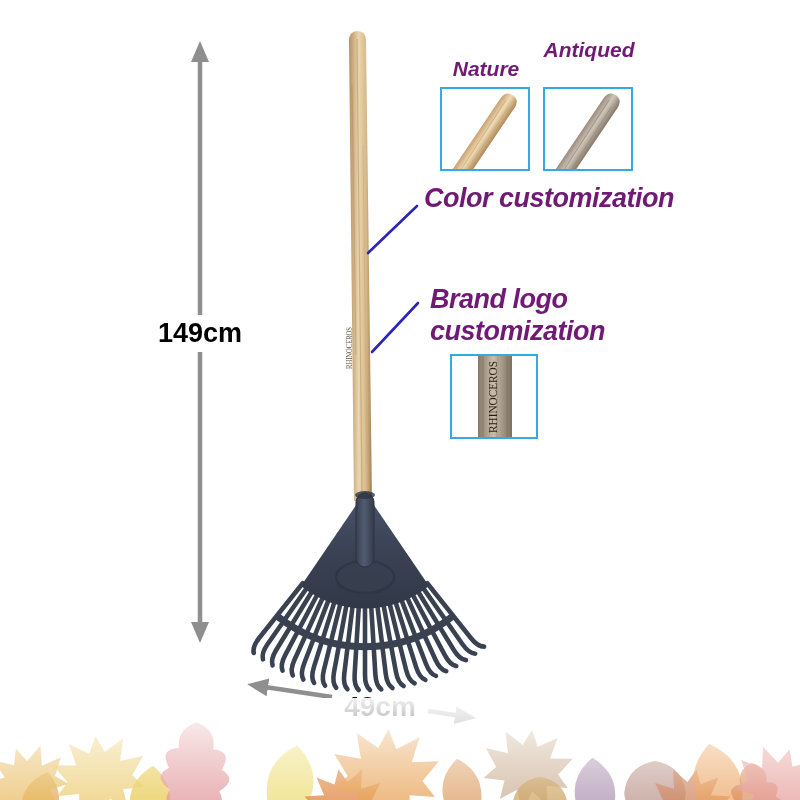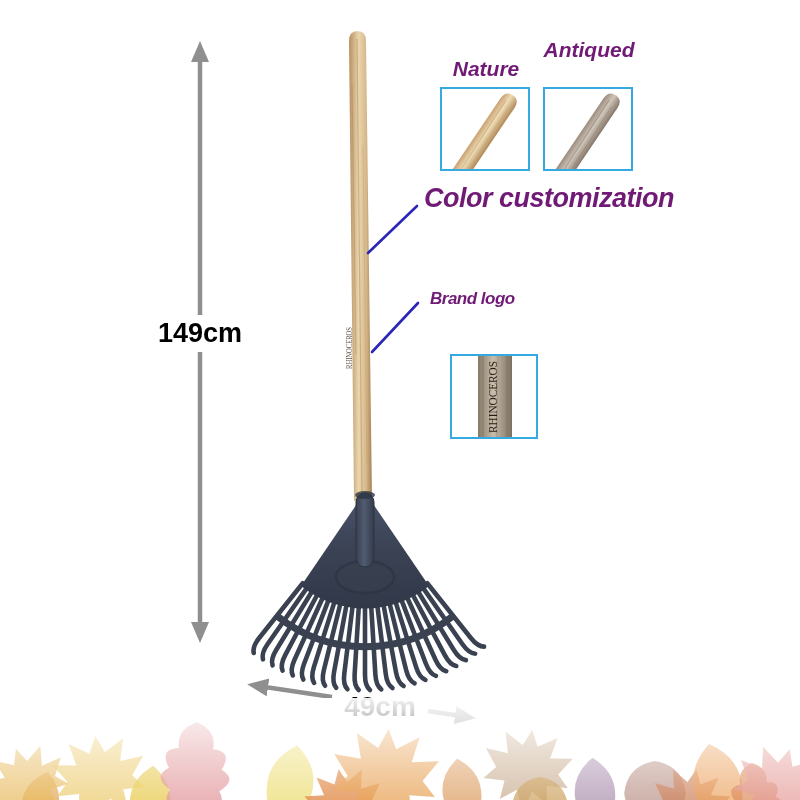--- a/index.html
+++ b/index.html
@@ -2,21 +2,21 @@
 <html><head>
 <meta charset="utf-8">
 <style>
   html,body{margin:0;padding:0;background:#fff;}
   .stage{position:relative;width:800px;height:800px;background:#ffffff;overflow:hidden;
          font-family:"Liberation Sans",sans-serif;}
   .abs{position:absolute;}
   .h-italic{font-weight:bold;font-style:italic;color:#701a75;white-space:nowrap;}
   .swatch-label{font-size:21px;text-align:center;width:92px;}
   .caption-lg{font-size:27px;letter-spacing:-0.5px;}
-  .brand-caption{font-size:17px;line-height:32px;letter-spacing:-0.5px;}
+  .brand-caption{font-size:27px;line-height:32px;letter-spacing:-0.5px;}
   .swatch-box{width:90px;height:84px;border:2px solid #35a9e2;background:#fff;
               box-sizing:border-box;overflow:hidden;}
   .logo-box{width:88px;height:85px;border:2px solid #35a9e2;background:#fff;
             box-sizing:border-box;overflow:hidden;}
   svg{display:block;}
   text{font-family:"Liberation Sans",sans-serif;}
   .serif-text{font-family:"Liberation Serif","DejaVu Serif",serif;}
 </style>
 </head>
 <body>
@@ -141,20 +141,21 @@
 
   <div class="abs h-italic caption-lg" style="left:424px;top:183px;text-align:center;">Color customization</div>
 
   <svg class="abs" style="left:355px;top:195px;" width="80" height="165" viewBox="0 0 80 165">
     <line x1="13" y1="58" x2="62" y2="11" stroke-width="2.6" stroke-linecap="round" stroke="#2b25b8"></line>
     <line x1="17" y1="157" x2="63" y2="108" stroke-width="2.6" stroke-linecap="round" stroke="#2b25b8"></line>
   </svg>
 
   <div class="abs h-italic brand-caption" style="left:430px;top:283px;">
     <div>Brand logo</div>
+    <div>customization</div>
   </div>
 
   <div class="abs logo-box" style="left:450px;top:354px;">
     <svg width="84" height="81" viewBox="0 0 84 81">
       <defs>
         <linearGradient id="logoWood" x1="0" y1="0" x2="1" y2="0">
           <stop offset="0" stop-color="#857866"></stop>
           <stop offset="0.45" stop-color="#c8bcab"></stop>
           <stop offset="1" stop-color="#7c7060"></stop>
         </linearGradient>

